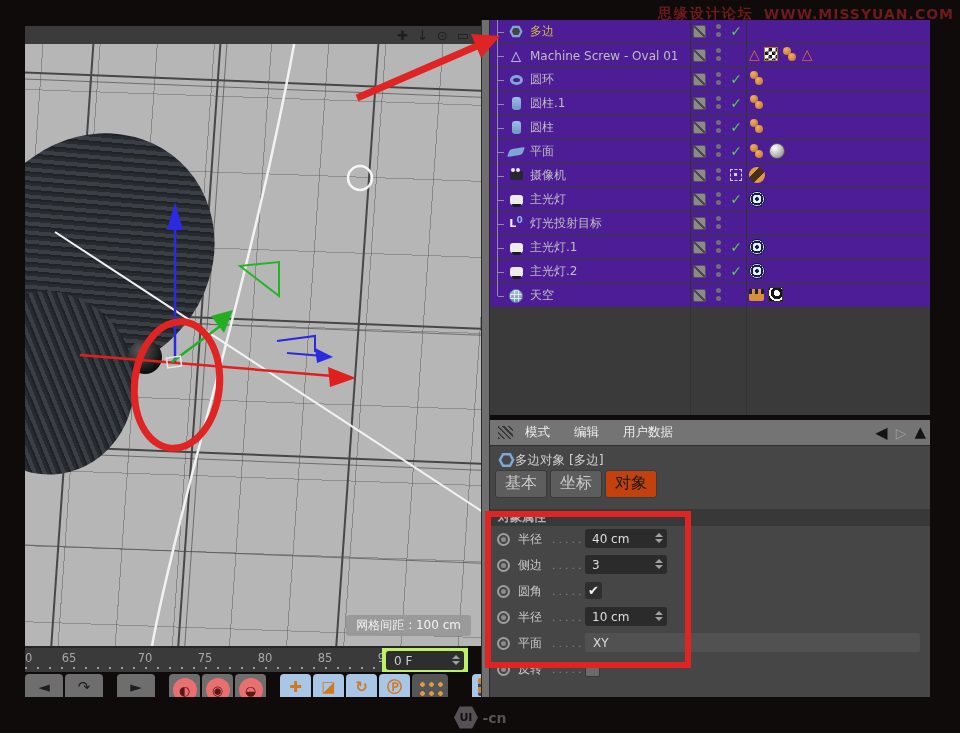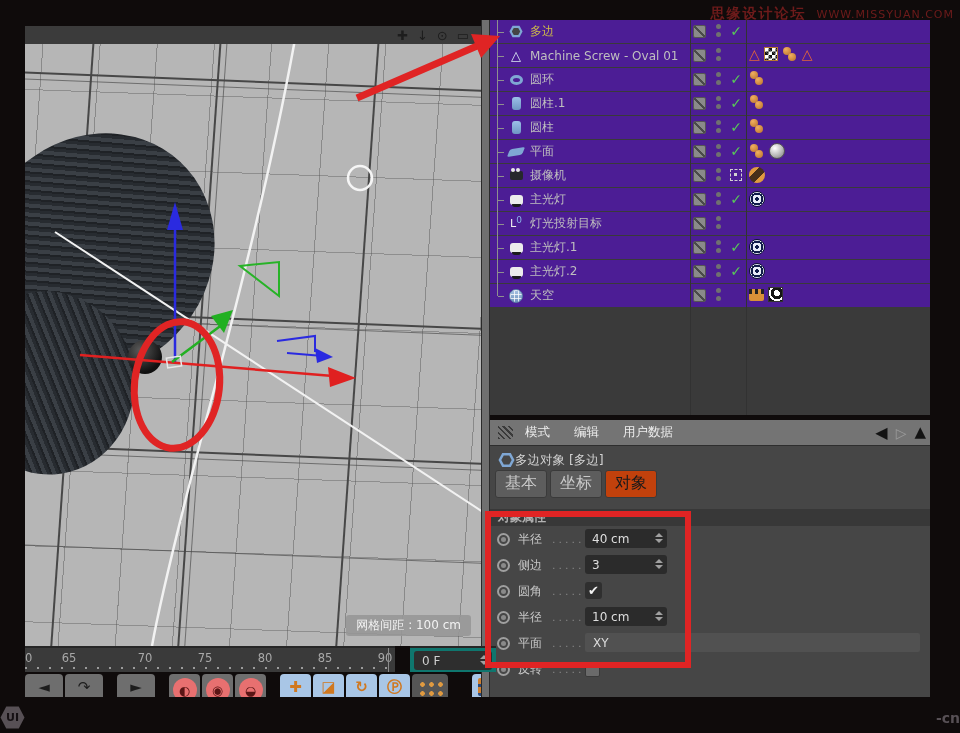--- a/index.html
+++ b/index.html
@@ -2,21 +2,21 @@
 <html><head>
 <meta charset="utf-8">
 <style>
   html,body{margin:0;padding:0;background:#0f0b0b;}
   #stage{position:relative;width:960px;height:733px;background:#0f0b0b;overflow:hidden;
          font-family:"DejaVu Sans",sans-serif;-webkit-font-smoothing:antialiased;}
 
   
   #watermark{position:absolute;top:5px;right:6px;display:flex;align-items:center;gap:10px;z-index:5;}
   #watermark .wm-cn{font-size:14px;font-weight:bold;letter-spacing:2px;color:#6e1b1b;}
-  #watermark .wm-url{font-size:11px;font-weight:normal;letter-spacing:1px;color:#6e1b1b;}
+  #watermark .wm-url{font-size:14px;font-weight:bold;letter-spacing:1px;color:#6e1b1b;}
 
   
   #viewport{position:absolute;left:25px;top:26px;width:456px;height:620px;background:#b6b6b6;}
   #vp-titlebar{position:absolute;left:0;top:0;width:100%;height:18px;background:#3b3b3b;
                display:flex;justify-content:flex-end;align-items:center;gap:9px;padding-right:12px;box-sizing:border-box;z-index:3;}
   .vp-nav{color:#1d1d1d;font-size:13px;line-height:1;cursor:default;}
   #vp-canvas{position:absolute;left:0;top:18px;width:456px;height:602px;background:#b6b6b6;overflow:hidden;}
   .grid-v,.grid-h{position:absolute;left:-60px;top:-60px;right:-60px;bottom:-60px;}
   .grid-v{background-image:repeating-linear-gradient(90deg,rgba(82,82,82,.45) 0 1px,transparent 1px 57px);transform:rotate(4deg);}
   .grid-h{background-image:repeating-linear-gradient(0deg,rgba(82,82,82,.4) 0 1px,transparent 1px 76px);transform:rotate(2deg);}
@@ -75,21 +75,21 @@
           clip-path:polygon(25% 6%,75% 6%,97% 50%,75% 94%,25% 94%,3% 50%);background:#444444;}
   .oi-screw{color:#d8e6f2;font-size:13px;line-height:1;}
   .oi-ring{width:13px;height:10px;border:3px solid #7fa7d4;border-radius:50%;box-sizing:border-box;}
   .oi-cyl{width:9px;height:13px;border-radius:3px;background:linear-gradient(180deg,#9cc0e8,#6e96c4);}
   .oi-plane{width:14px;height:8px;background:#7fa7d4;border-radius:2px;transform:skewX(-30deg) rotate(-10deg);}
   .oi-cam{width:13px;height:9px;background:#26282c;border-radius:2px;position:relative;}
   .oi-cam::before{content:"";position:absolute;left:1px;top:-3px;width:4px;height:4px;border-radius:50%;background:#e8e8e8;}
   .oi-cam::after{content:"";position:absolute;left:6px;top:-3px;width:4px;height:4px;border-radius:50%;background:#e8e8e8;}
   .oi-light{width:13px;height:10px;background:#ececec;border-radius:3px;position:relative;}
   .oi-light::after{content:"";position:absolute;left:2px;right:2px;bottom:-2px;height:3px;background:#1c1c1c;border-radius:0 0 3px 3px;}
-  .oi-tnull{color:#eeeeee;font-size:11px;font-weight:normal;line-height:1;}
+  .oi-tnull{color:#eeeeee;font-size:11px;font-weight:bold;line-height:1;}
   .oi-tnull .z{color:#8ab4e8;font-size:9px;position:relative;top:-4px;}
   .oi-sky{width:14px;height:14px;border-radius:50%;border:1px solid #5a7da8;box-sizing:border-box;
           background:linear-gradient(#a8c4e4,#6f93bd);
           background-image:linear-gradient(rgba(255,255,255,.75) 1px,transparent 1px),
                            linear-gradient(90deg,rgba(255,255,255,.75) 1px,transparent 1px),
                            linear-gradient(#a8c4e4,#6f93bd);
           background-size:100% 4px,4px 100%,100% 100%;}
   
   .tag-tri{color:#e2653a;font-size:14px;line-height:1;}
   .tag-checker{width:14px;height:14px;border:1px solid #b87a30;box-sizing:border-box;background-color:#fff;
@@ -151,21 +151,21 @@
   .stepper .up{width:0;height:0;border-left:4px solid transparent;border-right:4px solid transparent;border-bottom:4px solid #a0a0a0;}
   .stepper .dn{width:0;height:0;border-left:4px solid transparent;border-right:4px solid transparent;border-top:4px solid #a0a0a0;}
 
   
   #timeline{position:absolute;left:25px;top:646px;width:370px;height:26px;background:#3a3a3a;
             border-top:2px solid #262626;box-sizing:border-box;overflow:hidden;}
   .tl-label{position:absolute;top:3px;font-size:11.5px;color:#a8a8a8;width:24px;text-align:center;}
   #tl-ticks{position:absolute;left:0;bottom:3px;width:100%;height:2px;
             background-image:repeating-linear-gradient(90deg,#9a9a9a 0 2px,transparent 2px 12px);}
   #tl-marker{position:absolute;left:363px;top:0;width:1px;height:26px;background:#8a8a8a;}
-  #frame-box{position:absolute;left:410px;top:646px;width:86px;height:26px;background:#0f766e;border-top:2px solid #262626;box-sizing:border-box;}
+  #frame-box{position:absolute;left:382px;top:646px;width:86px;height:26px;background:#bef264;border-top:2px solid #262626;box-sizing:border-box;}
   #frame-field{position:absolute;left:4px;top:3px;width:78px;height:19px;background:#2e2e2e;border-radius:3px;
                color:#cfcfcf;font-size:12px;display:flex;align-items:center;padding-left:8px;box-sizing:border-box;}
 
   
   #toolbar{position:absolute;left:25px;top:674px;width:456px;height:23px;overflow:hidden;display:flex;align-items:flex-start;gap:2px;}
   .tb-btn{height:30px;border-radius:4px;display:flex;align-items:flex-start;justify-content:center;flex:none;padding-top:4px;box-sizing:border-box;}
   .tb-gray{width:38px;background:#6e6e6e;color:#1d1d1d;font-size:15px;}
   .tb-red{width:31px;background:#6e6e6e;}
   .tb-red b{width:24px;height:24px;border-radius:50%;background:#e87070;color:#5a1515;font-size:13px;
             display:flex;align-items:center;justify-content:center;font-weight:normal;}
@@ -173,21 +173,21 @@
   .tb-dots{width:36px;background:#555;}
   .tb-dots i{display:block;width:26px;height:22px;
      background-image:radial-gradient(circle,#e09a40 2px,transparent 2.6px);background-size:9px 9px;background-position:1px 2px;}
   .tb-film{width:33px;background:#a9c6e6;}
   .tb-film i{display:block;width:22px;height:18px;background:#d08030;
      background-image:repeating-linear-gradient(0deg,#2a4a7a 0 3px,#d08030 3px 9px);border-radius:2px;}
   .tb-sp{width:10px;flex:none;}
   .tb-spw{width:20px;flex:none;}
 
   
-  #logo{position:absolute;left:0;top:702px;width:960px;height:31px;display:flex;align-items:center;justify-content:space-between;gap:4px;}
+  #logo{position:absolute;left:0;top:702px;width:960px;height:31px;display:flex;align-items:center;justify-content:center;gap:4px;}
   #logo-hex{width:25px;height:24px;clip-path:polygon(25% 4%,75% 4%,98% 50%,75% 96%,25% 96%,2% 50%);
             background:#575055;display:flex;align-items:center;justify-content:center;
             color:#151013;font-size:11px;font-weight:bold;}
   #logo-cn{color:#575055;font-size:14px;font-weight:bold;}
 </style>
 </head>
 <body>
 
 <div id="stage">
 

